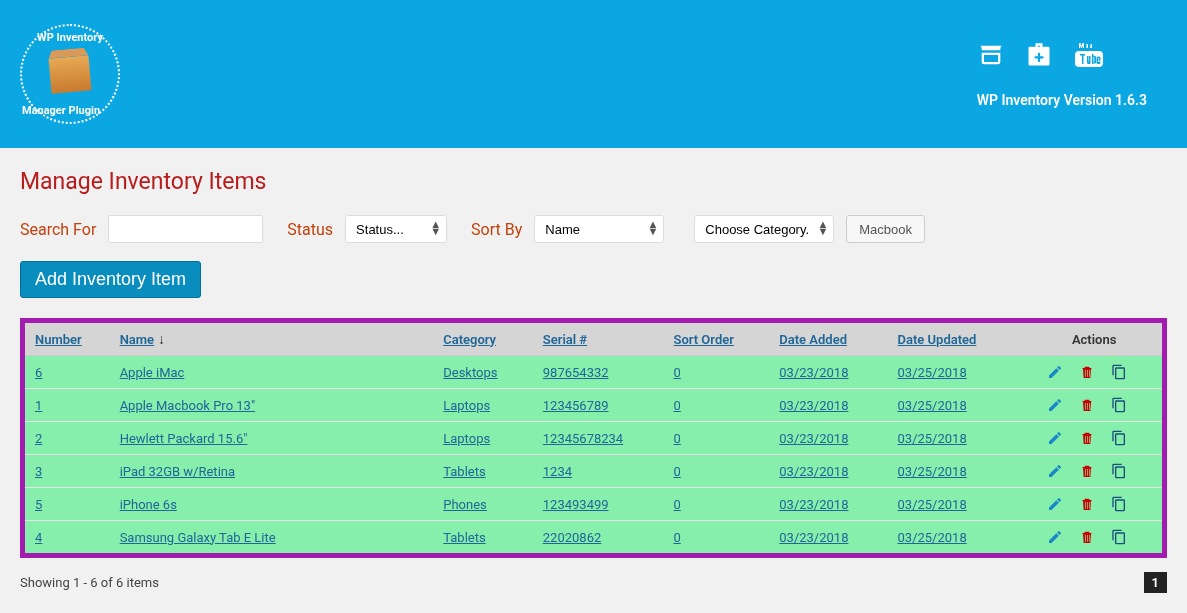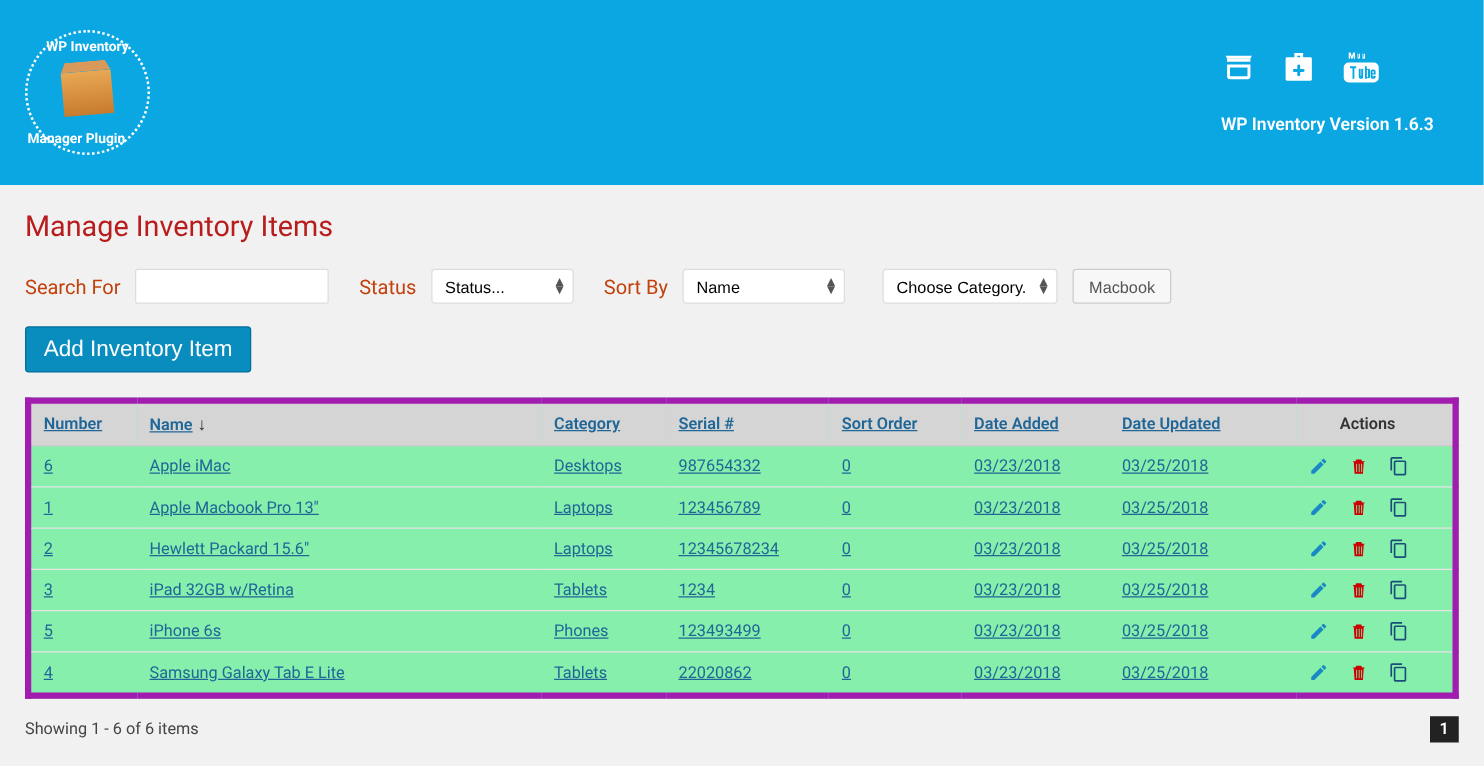--- a/index.html
+++ b/index.html
@@ -207,21 +207,21 @@
 
 <div class="content">
   <h1 class="page-title">Manage Inventory Items</h1>
 
   <div class="filter-bar">
     <span class="filter-label">Search For</span>
     <input type="text" class="text-input" style="">
 
     <span class="filter-label" style="margin-left:12px">Status</span>
     <span class="select-wrap">
-      <select class="select-input" style="width:114px">
+      <select class="select-input" style="width:102px">
         <option>Status...</option>
       </select>
       <span class="select-arrows">▲<br>▼</span>
     </span>
 
     <span class="filter-label" style="margin-left:12px">Sort By</span>
     <span class="select-wrap">
       <select class="select-input" style="width:130px">
         <option>Name</option>
       </select>

